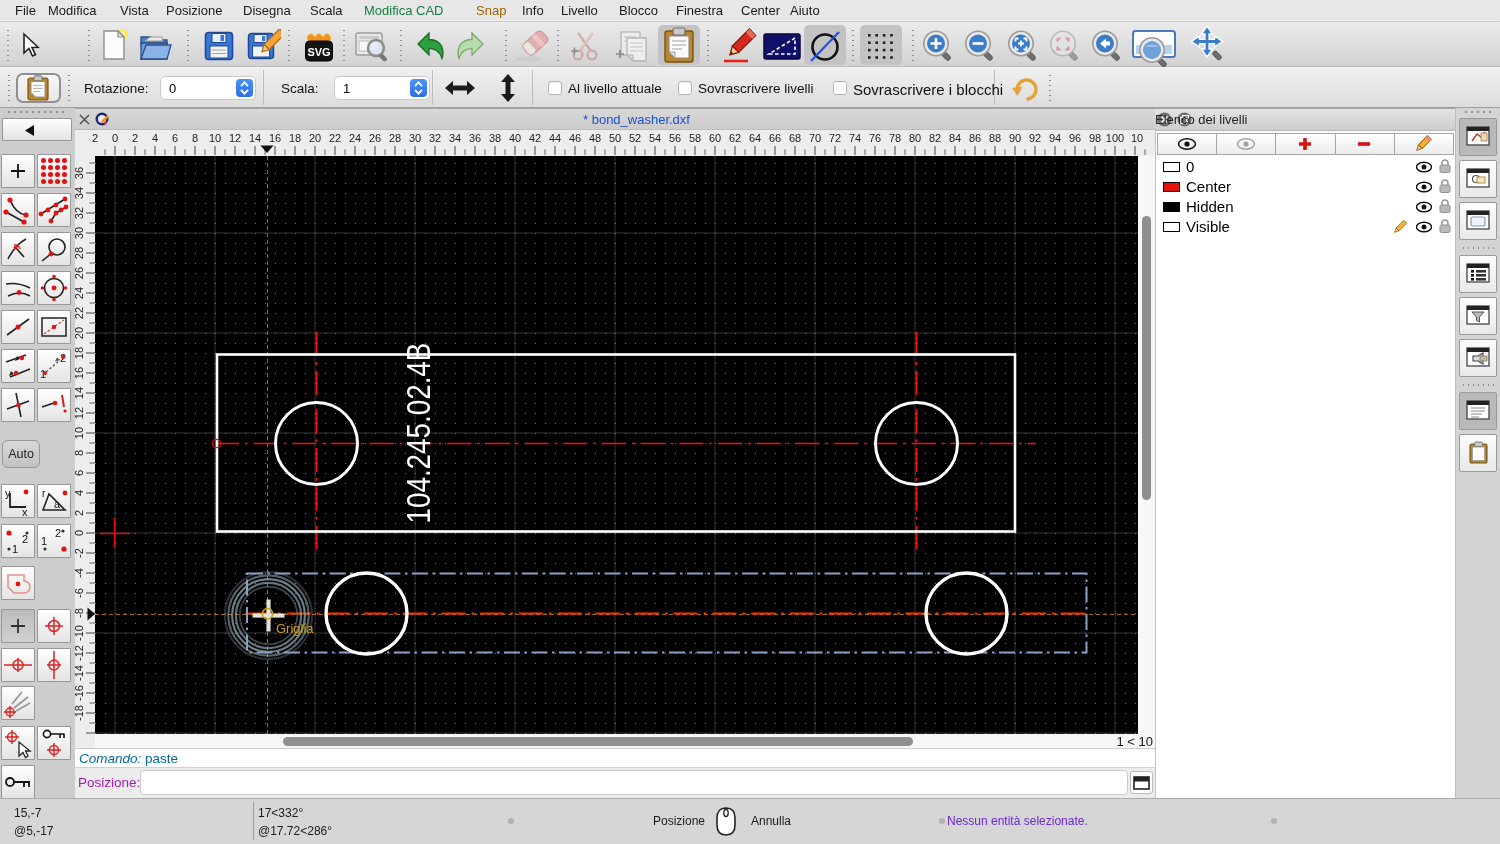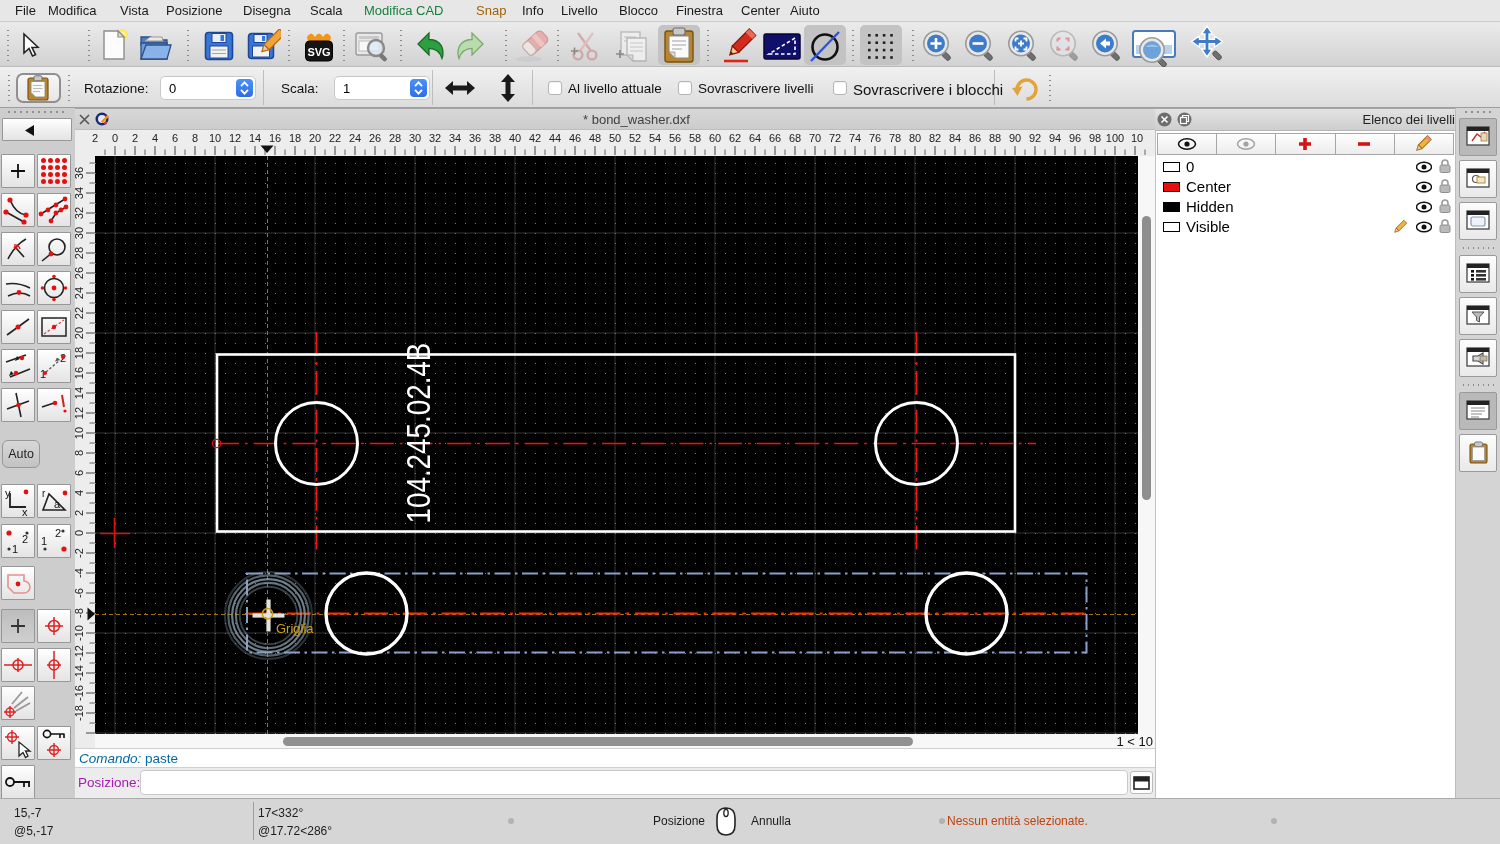--- a/index.html
+++ b/index.html
@@ -444,21 +444,21 @@
     <path d="M2,2 L11,11 M11,2 L2,11" stroke="#555" stroke-width="1.6"></path>
   </svg>
 <svg class="ico" style="left:95px;top:112px" width="14" height="14" viewBox="0 0 14 14">
     <circle cx="7" cy="7" r="6.5" fill="#1a2a7a"></circle>
     <circle cx="7" cy="7" r="4" fill="#e8e8f0"></circle>
     <g transform="rotate(45 8.5 8.5)">
       <rect x="7.3" y="2" width="2.4" height="9" fill="#f09020"></rect>
     </g>
     <circle cx="10.5" cy="11" r="1.5" fill="#d04040"></circle>
   </svg>
-<span class="a" style="left:583px;top:112px;font-size:13px;color:#404040">* bond_washer.dxf</span>
+<span class="a" style="left:583px;top:112px;font-size:13px;color:#1d4ed8">* bond_washer.dxf</span>
 <svg class="ico" style="left:75px;top:130px" width="1080" height="26" viewBox="75 130 1080 26">
     <rect x="75" y="130" width="1080" height="26" fill="#ededed"></rect>
     <line x1="105" y1="149.5" x2="105" y2="155" stroke="#666" stroke-width="1"></line>
     <line x1="115" y1="146" x2="115" y2="155" stroke="#444" stroke-width="1"></line>
     <line x1="125" y1="149.5" x2="125" y2="155" stroke="#666" stroke-width="1"></line>
     <line x1="135" y1="146" x2="135" y2="155" stroke="#444" stroke-width="1"></line>
     <line x1="145" y1="149.5" x2="145" y2="155" stroke="#666" stroke-width="1"></line>
     <line x1="155" y1="146" x2="155" y2="155" stroke="#444" stroke-width="1"></line>
     <line x1="165" y1="149.5" x2="165" y2="155" stroke="#666" stroke-width="1"></line>
     <line x1="175" y1="146" x2="175" y2="155" stroke="#444" stroke-width="1"></line>
@@ -779,21 +779,21 @@
 <div class="a" style="left:1155px;top:108px;width:300px;height:23px;background:linear-gradient(#e3e3e3,#cecece);border-top:1px solid #a5a5a5;border-bottom:1px solid #b5b5b5"></div>
 <svg class="ico" style="left:1157px;top:112px" width="15" height="15" viewBox="0 0 15 15">
     <circle cx="7.5" cy="7.5" r="7" fill="#6e6e6e"></circle>
     <path d="M4.5,4.5 L10.5,10.5 M10.5,4.5 L4.5,10.5" stroke="#fff" stroke-width="1.6"></path>
   </svg>
 <svg class="ico" style="left:1177px;top:112px" width="15" height="15" viewBox="0 0 15 15">
     <circle cx="7.5" cy="7.5" r="7" fill="#6e6e6e"></circle>
     <rect x="3.5" y="5.5" width="6" height="6" fill="none" stroke="#fff" stroke-width="1.2"></rect>
     <path d="M5.5,5.5 v-2 h6 v6 h-2" fill="none" stroke="#fff" stroke-width="1.2"></path>
   </svg>
-<span class="a" style="left:1155px;top:112px;width:300px;text-align:right;font-size:13px;color:#222">Elenco dei livelli</span>
+<span class="a" style="left:1155px;top:112px;width:300px;text-align:left;font-size:13px;color:#222">Elenco dei livelli</span>
 <div class="pbtn" style="left:1157px;top:133px;width:60.200000000000045px;height:22px"></div>
 <svg class="ico" style="left:1176.6px;top:134px" width="20" height="20" viewBox="-10 -10 20 20">
     <ellipse cx="0" cy="0" rx="8.5" ry="5.2" fill="none" stroke="#111" stroke-width="1.5"></ellipse>
     <circle cx="0" cy="0" r="2.6" fill="#111"></circle>
   </svg>
 <div class="pbtn" style="left:1216.2px;top:133px;width:60.200000000000045px;height:22px"></div>
 <svg class="ico" style="left:1235.8000000000002px;top:134px" width="20" height="20" viewBox="-10 -10 20 20">
     <ellipse cx="0" cy="0" rx="8.5" ry="5.2" fill="none" stroke="#a2a2a2" stroke-width="1.5"></ellipse>
     <circle cx="0" cy="0" r="2.6" fill="#a2a2a2"></circle>
   </svg>
@@ -931,12 +931,12 @@
 <div class="a" style="left:508px;top:818px;width:6px;height:6px;border-radius:3px;background:#b2b2b2"></div>
 <div class="a" style="left:939px;top:818px;width:6px;height:6px;border-radius:3px;background:#b2b2b2"></div>
 <div class="a" style="left:1271px;top:818px;width:6px;height:6px;border-radius:3px;background:#b2b2b2"></div>
 <span class="a" style="left:653px;top:814px;font-size:12px;color:#1c1c1c;white-space:nowrap">Posizione</span>
 <svg class="ico" style="left:714px;top:806px" width="24" height="32" viewBox="0 0 24 32">
     <path d="M12,2 C18,2 21,6 21,12 L21,19 C21,25 18,29 12,29 C6,29 3,25 3,19 L3,12 C3,6 6,2 12,2 Z" fill="#fff" stroke="#222" stroke-width="1.6"></path>
     <line x1="12" y1="2" x2="12" y2="11" stroke="#222" stroke-width="1.4"></line>
     <ellipse cx="12" cy="7" rx="2.2" ry="3.6" fill="#fff" stroke="#222" stroke-width="1.3"></ellipse>
   </svg>
 <span class="a" style="left:751px;top:814px;font-size:12px;color:#1c1c1c;white-space:nowrap">Annulla</span>
-<span class="a" style="left:947px;top:814px;font-size:12px;color:#c2410c;white-space:nowrap">Nessun entità selezionate.</span>
+<span class="a" style="left:947px;top:814px;font-size:12px;color:#6d28d9;white-space:nowrap">Nessun entità selezionate.</span>
 </body></html>

